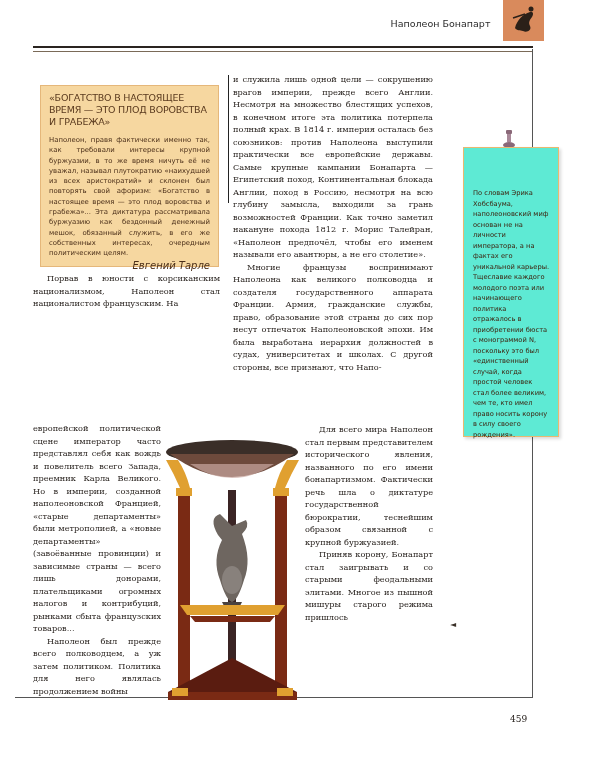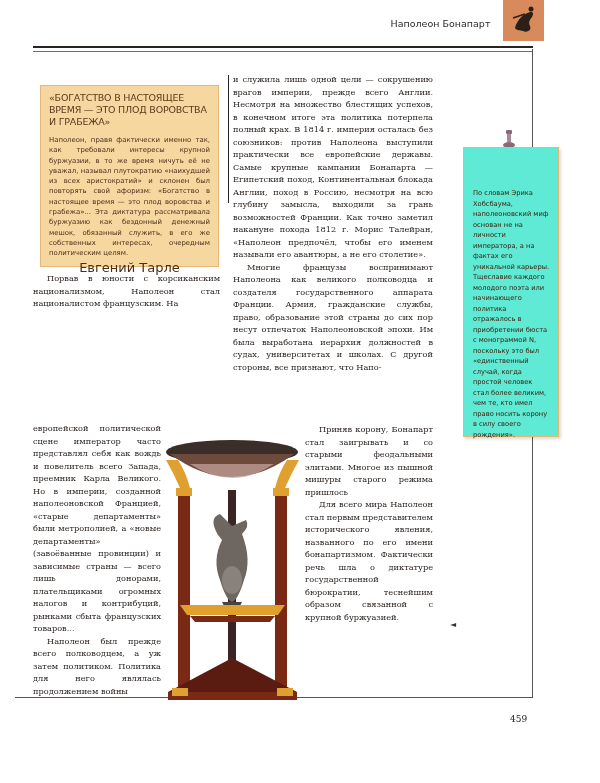--- a/index.html
+++ b/index.html
@@ -8,21 +8,21 @@
   .header-title { position: absolute; left: 383px; top: 18px; width: 115px; text-align: center; font-family: "DejaVu Sans", sans-serif; font-size: 9.5px; color: #2b2b2b; }
   .header-badge { position: absolute; left: 503px; top: 0; width: 41px; height: 41px; background: #d98a5c; }
   .header-rule { position: absolute; left: 33px; top: 46px; width: 500px; height: 3px; border-top: 2px solid #2a2420; border-bottom: 1px solid #7a6a58; }
   .frame-right { position: absolute; left: 532px; top: 49px; width: 1px; height: 648px; background: #555; }
   .frame-bottom { position: absolute; left: 15px; top: 697px; width: 518px; height: 1px; background: #555; }
   .mid-rule { position: absolute; left: 228px; top: 75px; width: 1px; height: 128px; background: #222; }
 
   .quote-box { position: absolute; left: 40px; top: 85px; width: 179px; height: 182px; background: #f6d7a0; border: 1px solid #e5b77a; padding: 6px 8px 4px 8px; box-sizing: border-box; font-family: "DejaVu Sans", sans-serif; }
   .quote-head { font-size: 9.5px; color: #5a3a1e; line-height: 12px; margin-bottom: 7px; letter-spacing: -0.2px; }
   .quote-body { font-size: 6.9px; line-height: 10.3px; color: #4a2e18; text-align: justify; }
-  .quote-author { font-size: 13px; text-align: center; color: #4a2e18; margin-top: 1px; }
+  .quote-author { font-size: 10px; font-style: italic; text-align: right; color: #4a2e18; margin-top: 1px; }
 
   .col { position: absolute; font-size: 8.2px; line-height: 12.5px; text-align: justify; color: #2a2420; }
   .col p { margin: 0; }
   .indent { text-indent: 14px; }
 
   .note { position: absolute; left: 463px; top: 140px; width: 96px; height: 290px; background: #5eead4; border: 1px solid #e9b870; box-shadow: 2px 2px 3px rgba(0,0,0,0.15); box-sizing: border-box; padding: 40px 8px 8px 9px; font-family: "DejaVu Sans", sans-serif; font-size: 6.7px; line-height: 10.5px; color: #3d2410; margin-top: 7px; }
   .pin { position: absolute; left: 502px; top: 130px; width: 14px; height: 22px; }
 
   .caption { position: absolute; left: 450px; top: 620px; width: 80px; font-family: "DejaVu Sans", sans-serif; font-size: 6.8px; line-height: 10.5px; color: #3a3028; }
   .caption-arrow { font-size: 8px; line-height: 10px; margin-bottom: 2px; }
@@ -62,22 +62,22 @@
 <div class="col" style="left:33px; top:422px; width:128px;">
   <p>европейской политической сцене император часто представлял себя как вождь и повелитель всего Запада, преемник Карла Великого. Но в империи, созданной наполеоновской Францией, «старые департаменты» были метрополией, а «новые департаменты» (завоёванные провинции) и зависимые страны — всего лишь донорами, плательщиками огромных налогов и контрибуций, рынками сбыта французских товаров...</p>
   <p class="indent">Наполеон был прежде всего полководцем, а уж затем политиком. Политика для него являлась продолжением войны</p>
 </div>
 
 <div class="col" style="left:233px; top:73px; width:200px;">
   <p>и служила лишь одной цели — сокрушению врагов империи, прежде всего Англии. Несмотря на множество блестящих успехов, в конечном итоге эта политика потерпела полный крах. В 1814 г. империя осталась без союзников: против Наполеона выступили практически все европейские державы. Самые крупные кампании Бонапарта — Египетский поход, Континентальная блокада Англии, поход в Россию, несмотря на всю глубину замысла, выходили за грань возможностей Франции. Как точно заметил накануне похода 1812 г. Морис Талейран, «Наполеон предпочёл, чтобы его именем называли его авантюры, а не его столетие».</p>
   <p class="indent">Многие французы воспринимают Наполеона как великого полководца и создателя государственного аппарата Франции. Армия, гражданские службы, право, образование этой страны до сих пор несут отпечаток Наполеоновской эпохи. Им была выработана иерархия должностей в судах, университетах и школах. С другой стороны, все признают, что Напо-</p>
 </div>
 <div class="col" style="left:305px; top:423px; width:128px;">
+  <p class="indent">Для всего мира Наполеон стал первым представителем исторического явления, названного по его имени бонапартизмом. Фактически речь шла о диктатуре государственной бюрократии, теснейшим образом связанной с крупной буржуазией.</p>
   <p class="indent">Приняв корону, Бонапарт стал заигрывать и со старыми феодальными элитами. Многое из пышной мишуры старого режима пришлось</p>
-  <p class="indent">Для всего мира Наполеон стал первым представителем исторического явления, названного по его имени бонапартизмом. Фактически речь шла о диктатуре государственной бюрократии, теснейшим образом связанной с крупной буржуазией.</p>
 </div>
 
 <div class="image">
   <svg width="145" height="275" viewBox="0 0 145 275">
 
     <ellipse cx="72" cy="22" rx="66" ry="12" fill="#3a2e28"></ellipse>
     <path d="M10 24 Q72 70 134 24 Z" fill="#6d4a3c"></path>
     <path d="M30 34 Q72 62 114 34 Z" fill="#c9a6a0" opacity="0.7"></path>
 
     <path d="M6 30 Q14 44 20 58 L30 58 Q26 42 18 30 Z" fill="#e0a030"></path>

